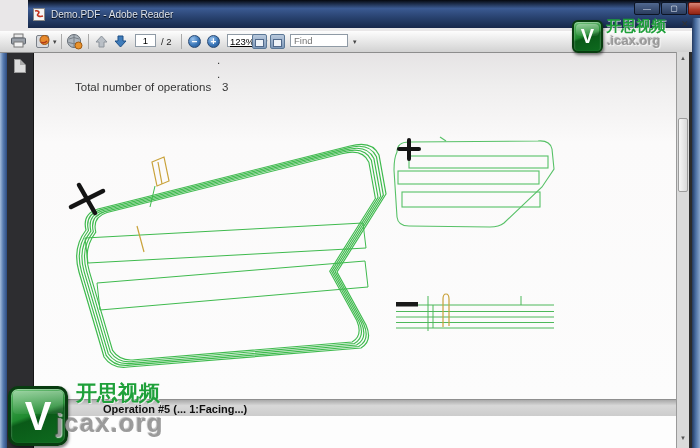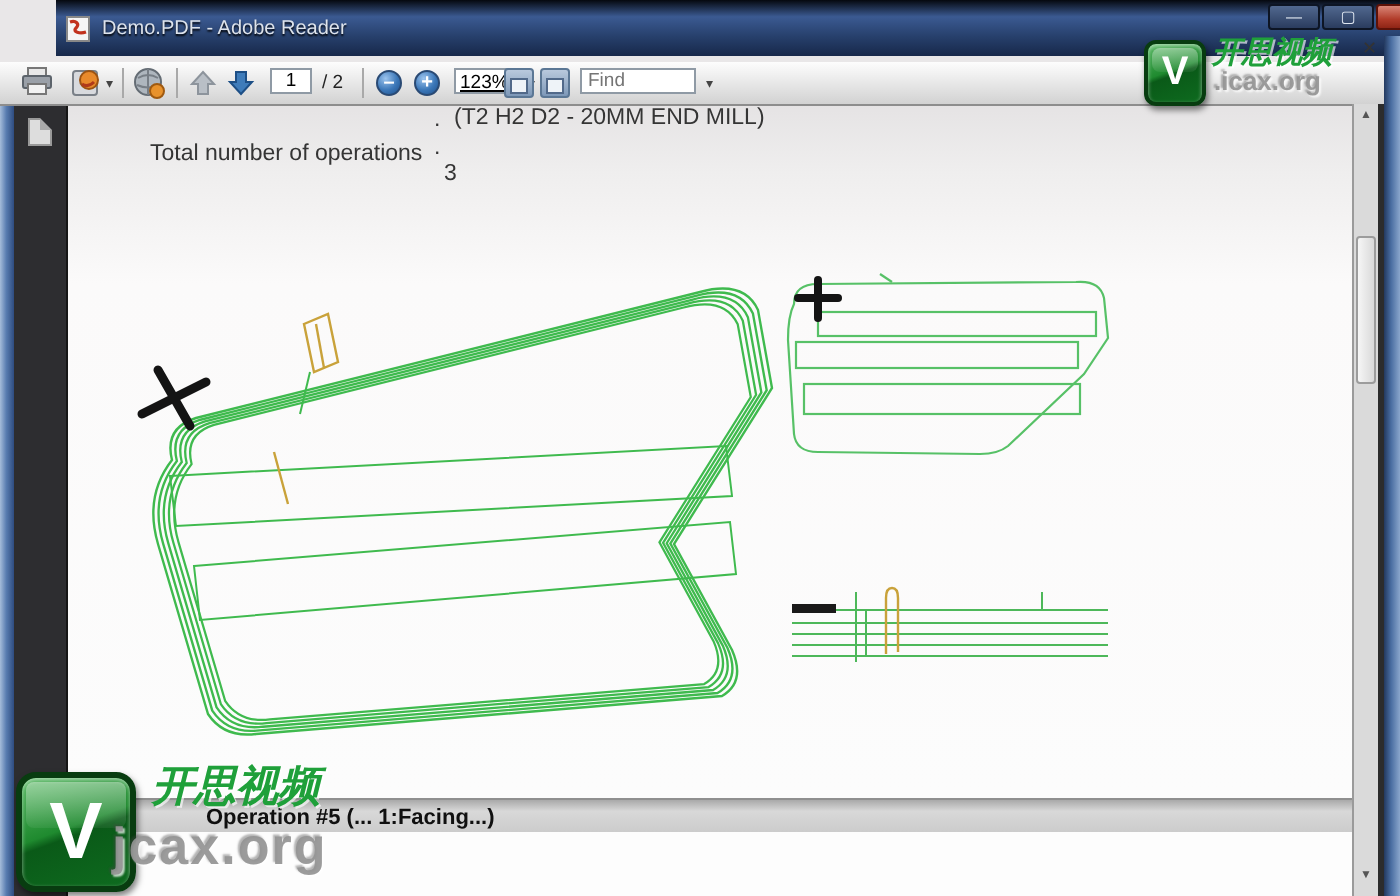--- a/index.html
+++ b/index.html
@@ -68,21 +68,21 @@
   .doctext{position:absolute;color:#353535;font-size:11.5px;white-space:nowrap;z-index:3;}
   .drawings{position:absolute;left:0;top:0;z-index:2;pointer-events:none;}
 
   
   .vlogo{position:absolute;border-radius:6px;color:#fff;display:flex;align-items:center;justify-content:center;
     background:linear-gradient(160deg,#57b862 0%,#1f8a2f 45%,#0a5a18 52%,#0e6b1f 100%);
     border:2px solid #083c10;font-weight:bold;z-index:20;
     box-shadow:1px 2px 3px rgba(0,0,0,.5), inset 0 1px 2px rgba(255,255,255,.55);}
   .vlogo .gloss{position:absolute;left:2px;right:2px;top:2px;height:42%;border-radius:4px;
     background:linear-gradient(rgba(255,255,255,.4),rgba(255,255,255,.06));}
-  .wm-brand{position:absolute;font-weight:bold;font-style:italic;color:#1fa03a;z-index:20;white-space:nowrap;
+  .wm-brand{position:absolute;font-weight:bold;color:#1fa03a;z-index:20;white-space:nowrap;
     text-shadow:1px 1px 0 rgba(255,255,255,.65);}
   .wm-site{position:absolute;font-weight:bold;color:rgba(148,148,148,.92);z-index:20;white-space:nowrap;
     text-shadow:1px 1px 1px rgba(255,255,255,.75), -1px -1px 1px rgba(70,70,70,.4);}
   .tbclose{position:absolute;left:681px;top:19px;font-size:9px;color:#333;z-index:21;}
 
   .op-title{font-weight:bold;color:#101010;font-size:11px;}
 </style>
 </head>
 <body>
 
@@ -144,23 +144,22 @@
   <div class="border-left"></div>
   <div class="sidebar">
     <div class="navpage"></div>
   </div>
 
   <div class="doc"></div>
   <div class="page-gap"></div>
   <div class="page2"></div>
 
   <span class="doctext" style="left:217px;top:54px">.</span>
-  <span class="doctext" style="left:227px;top:53px">(T2 H2 D2 - 20MM END MILL)</span>
   <span class="doctext" style="left:217px;top:68px">.</span>
-  <span class="doctext" style="left:75px;top:71px">Total number of operations</span>
+  <span class="doctext" style="left:75px;top:81px">Total number of operations</span>
   <span class="doctext" style="left:222px;top:81px">3</span>
 
   <span class="doctext op-title" style="left:103px;top:403px">Operation #5 (... 1:Facing...)</span>
   <span class="doctext" style="left:103px;top:453px">Max tool depth - Z0</span>
 
   <svg class="drawings" width="700" height="448" viewBox="0 0 700 448">
     <defs>
       <path id="lshape" d="M 86,230 Q 82,214 98,209 L 350,146 Q 372,140 379,155 L 386,194 L 337,272 L 366,325 Q 373,341 361,348 L 128,367 Q 112,369 104,357 L 79,272 Q 72,248 86,230 Z"></path>
     </defs>
 

